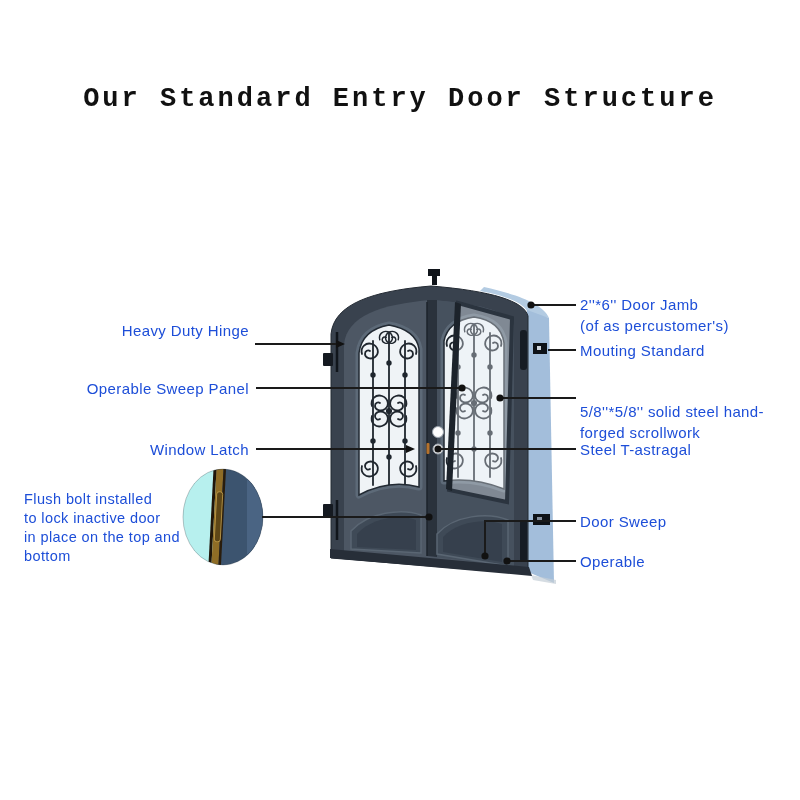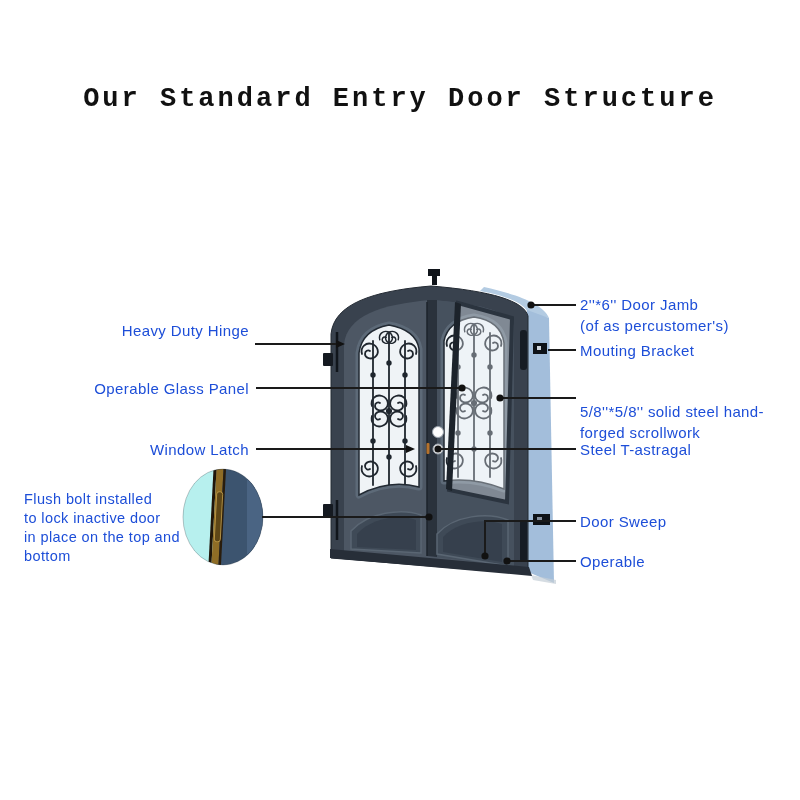--- a/index.html
+++ b/index.html
@@ -150,27 +150,27 @@
     <line x1="438" y1="449" x2="576" y2="449"></line>
     <circle cx="438" cy="449" r="3.6" stroke="none"></circle>
     <path d="M576,521 L485,521 L485,556" fill="none"></path>
     <circle cx="485" cy="556" r="3.6" stroke="none"></circle>
     <line x1="507" y1="561" x2="576" y2="561"></line>
     <circle cx="507" cy="561" r="3.6" stroke="none"></circle>
   </g>
 </svg>
 
 <div class="label ra" style="right:551px;top:321px;">Heavy Duty Hinge</div>
-<div class="label ra" style="right:551px;top:379px;">Operable Glass Panel</div>
+<div class="label ra" style="right:551px;top:379px;">Operable Sweep Panel</div>
 <div class="label ra" style="right:551px;top:440px;">Window Latch</div>
 <div class="label para" style="left:24px;top:490px;width:200px;">Flush bolt installed
 to lock inactive door
 in place on the top and
 bottom</div>
 
 <div class="label" style="left:580px;top:294px;line-height:21px;">2''*6'' Door Jamb
 (of as percustomer's)</div>
-<div class="label" style="left:580px;top:341px;">Mouting Bracket</div>
+<div class="label" style="left:580px;top:341px;">Mouting Standard</div>
 <div class="label" style="left:580px;top:389px;line-height:21px;margin-top:12px;">5/8''*5/8'' solid steel hand-
 forged scrollwork</div>
 <div class="label" style="left:580px;top:440px;">Steel T-astragal</div>
 <div class="label" style="left:580px;top:512px;">Door Sweep</div>
 <div class="label" style="left:580px;top:552px;">Operable</div>
 
 </body></html>

